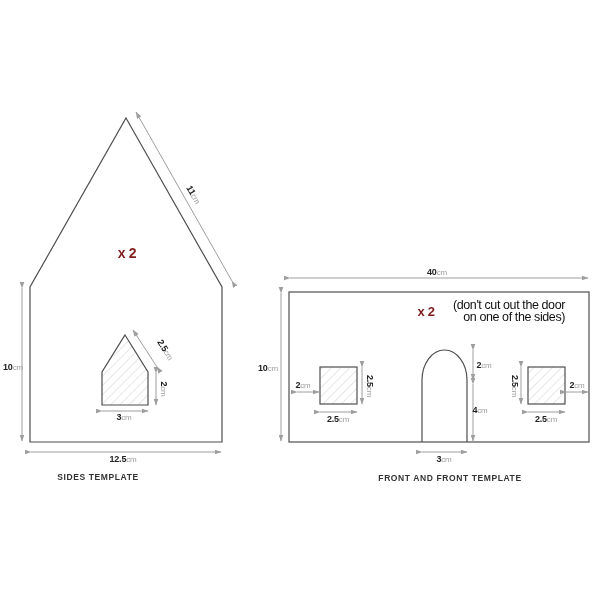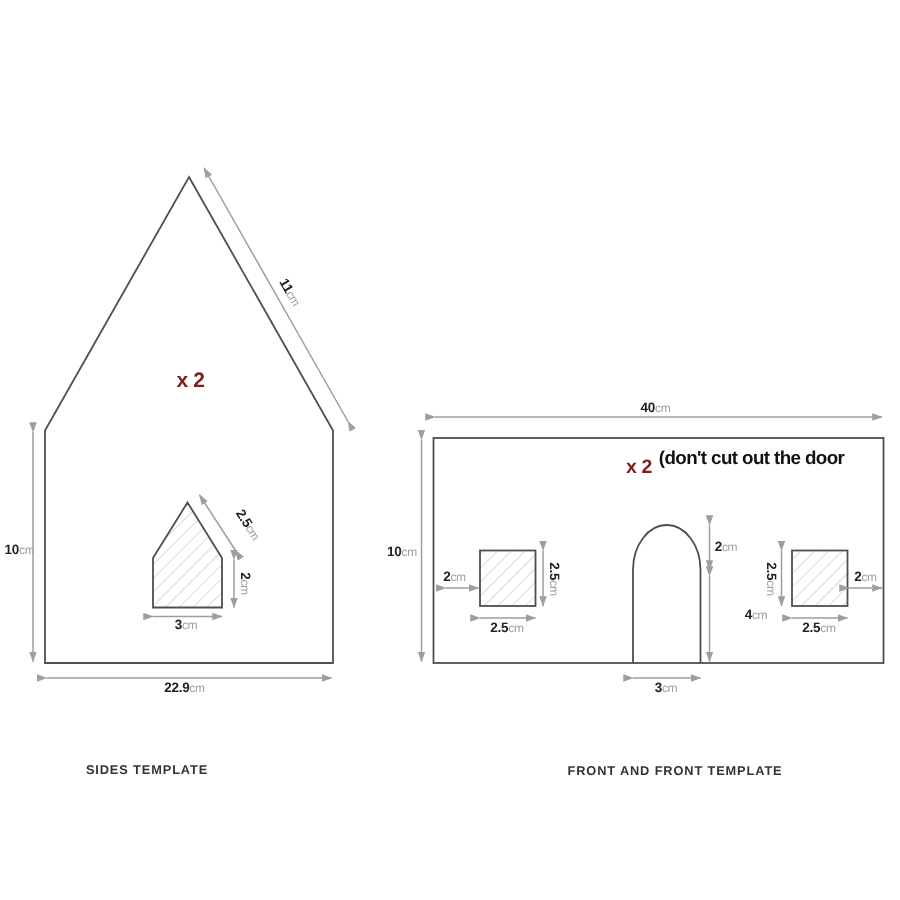--- a/index.html
+++ b/index.html
@@ -8,23 +8,23 @@
   svg{position:absolute;left:0;top:0;}
   .lbl{position:absolute;transform:translate(-50%,-50%);white-space:nowrap;
        font-weight:bold;color:#222222;line-height:1;}
   .dim{font-size:9px;letter-spacing:-0.2px;}
   .dim .unit{font-weight:normal;font-size:8px;color:#9e9e9e;}
   .r90{transform:translate(-50%,-50%) rotate(90deg);}
   .r58{transform:translate(-50%,-50%) rotate(58deg);}
   .r60{transform:translate(-50%,-50%) rotate(60deg);}
   .qty{font-size:14px;letter-spacing:-0.3px;color:#7f1d1d;}
   .qty-front{font-size:13px;}
-  .caption{font-size:8.5px;letter-spacing:0.6px;color:#333333;margin-top:36px;}
-  .note{position:absolute;left:437px;top:299px;width:128px;text-align:center;
-        font-weight:bold;font-size:12.5px;line-height:12px;letter-spacing:-0.4px;color:#111111;}
+  .caption{font-size:8.5px;letter-spacing:0.6px;color:#333333;}
+  .note{position:absolute;left:437px;top:299px;width:128px;text-align:right;
+        font-weight:normal;font-size:12.5px;line-height:12px;letter-spacing:-0.4px;color:#111111;}
 </style>
 </head>
 <body>
 
 <div class="canvas">
 
   <svg width="600" height="600" viewBox="0 0 600 600">
     <defs>
       <pattern id="hatch" patternUnits="userSpaceOnUse" width="6.5" height="6.5" patternTransform="rotate(45)">
         <line x1="0" y1="0" x2="0" y2="6.5" stroke="#cfcfcf" stroke-width="1"></line>
@@ -64,37 +64,38 @@
       <line x1="473" y1="384" x2="473" y2="441"></line>
       <line x1="422" y1="452" x2="467" y2="452"></line>
       <line x1="521" y1="367" x2="521" y2="404"></line>
       <line x1="566" y1="392" x2="588" y2="392"></line>
       <line x1="528" y1="412" x2="565" y2="412"></line>
     </g>
   </svg>
 
   <div class="lbl dim r60" style="left:193px;top:195px"><span class="num">11</span><span class="unit">cm</span></div>
   <div class="lbl dim" style="left:13px;top:367px"><span class="num">10</span><span class="unit">cm</span></div>
-  <div class="lbl dim" style="left:123px;top:459px"><span class="num">22.9</span><span class="unit">cm</span></div>
+  <div class="lbl dim" style="left:123px;top:459px"><span class="num">12.5</span><span class="unit">cm</span></div>
   <div class="lbl dim r58" style="left:165px;top:350px"><span class="num">2.5</span><span class="unit">cm</span></div>
   <div class="lbl dim r90" style="left:163px;top:389px"><span class="num">2</span><span class="unit">cm</span></div>
   <div class="lbl dim" style="left:124px;top:417px"><span class="num">3</span><span class="unit">cm</span></div>
   <div class="lbl qty" style="left:127px;top:253px">x 2</div>
   <div class="lbl caption" style="left:98px;top:477px">SIDES TEMPLATE</div>
 
   <div class="lbl dim" style="left:437px;top:272px"><span class="num">40</span><span class="unit">cm</span></div>
   <div class="lbl dim" style="left:268px;top:368px"><span class="num">10</span><span class="unit">cm</span></div>
   <div class="lbl dim" style="left:303px;top:385px"><span class="num">2</span><span class="unit">cm</span></div>
   <div class="lbl dim r90" style="left:369px;top:386px"><span class="num">2.5</span><span class="unit">cm</span></div>
   <div class="lbl dim" style="left:338px;top:419px"><span class="num">2.5</span><span class="unit">cm</span></div>
   <div class="lbl dim" style="left:484px;top:365px"><span class="num">2</span><span class="unit">cm</span></div>
-  <div class="lbl dim" style="left:504px;top:410px"><span class="num">4</span><span class="unit">cm</span></div>
+  <div class="lbl dim" style="left:480px;top:410px"><span class="num">4</span><span class="unit">cm</span></div>
   <div class="lbl dim" style="left:444px;top:459px"><span class="num">3</span><span class="unit">cm</span></div>
   <div class="lbl dim r90" style="left:514px;top:386px"><span class="num">2.5</span><span class="unit">cm</span></div>
   <div class="lbl dim" style="left:577px;top:385px"><span class="num">2</span><span class="unit">cm</span></div>
   <div class="lbl dim" style="left:546px;top:419px"><span class="num">2.5</span><span class="unit">cm</span></div>
   <div class="lbl qty qty-front" style="left:426px;top:311px">x 2</div>
   <div class="note">
     <div>(don't cut out the door</div>
+    <div>on one of the sides)</div>
   </div>
   <div class="lbl caption" style="left:450px;top:478px">FRONT AND FRONT TEMPLATE</div>
 
 </div>
 
 </body></html>

